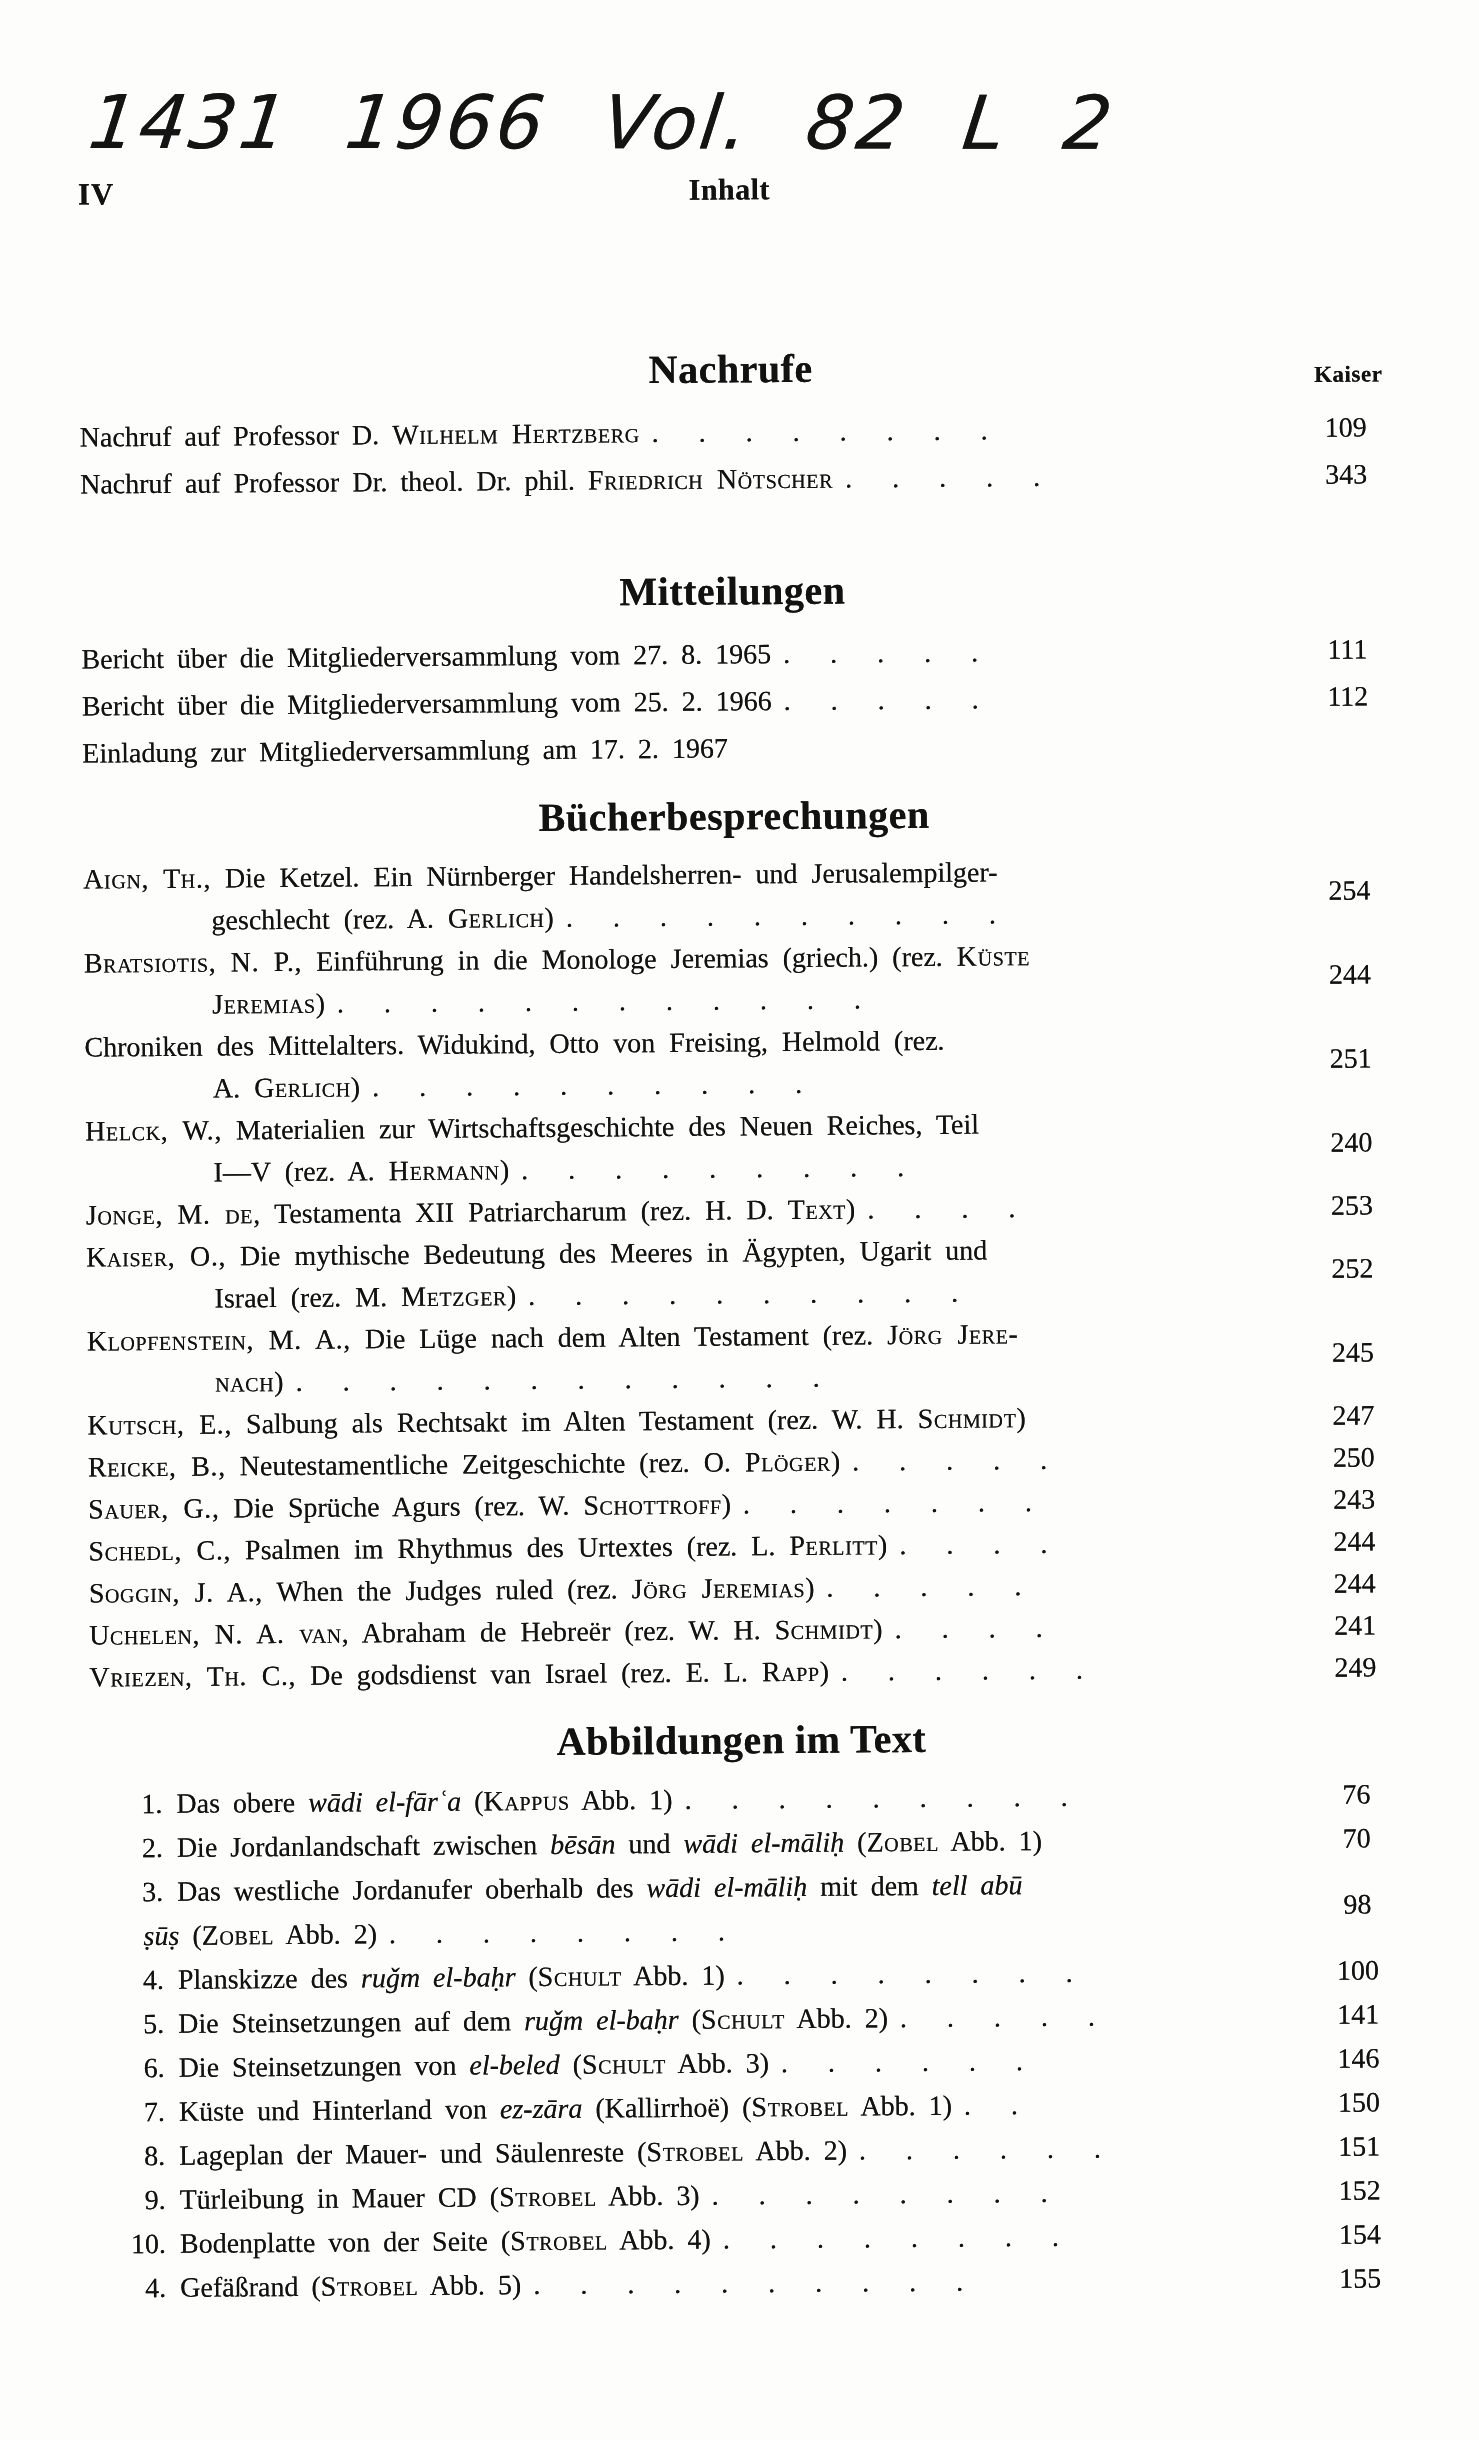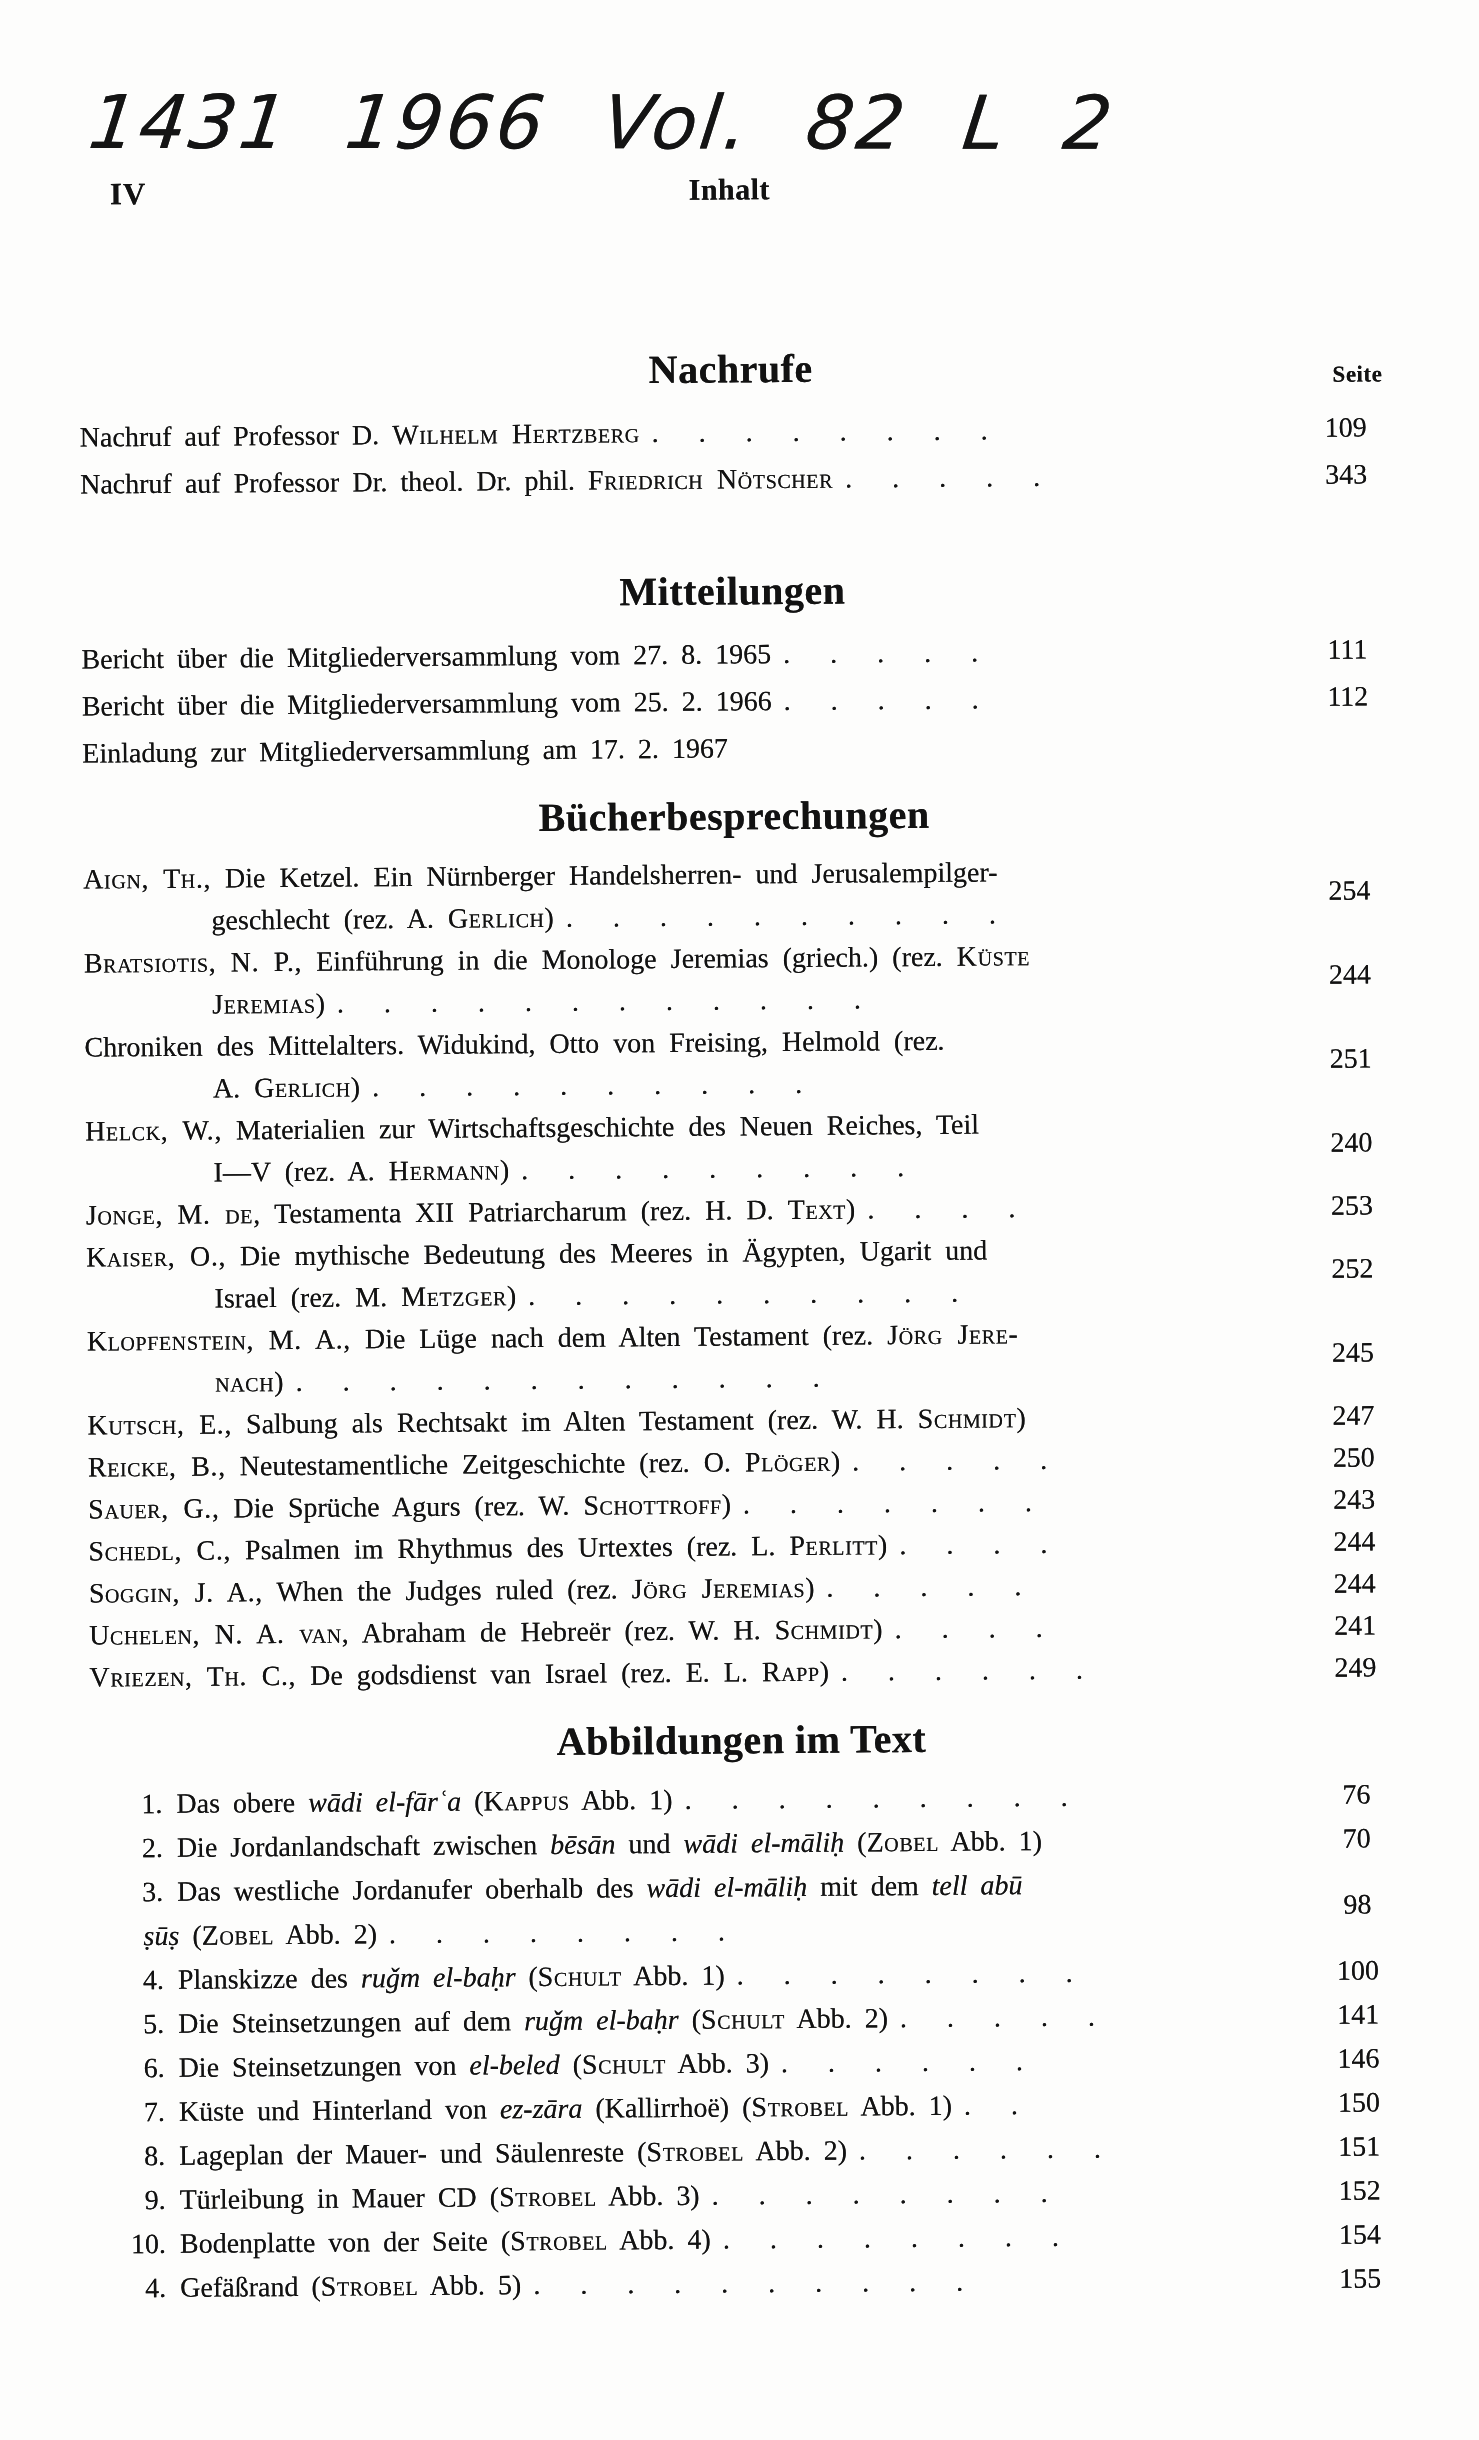--- a/index.html
+++ b/index.html
@@ -21,21 +21,21 @@
   .handwriting{
     margin-top:80px;margin-left:12px;height:86px;
     font-family:"DejaVu Sans",sans-serif;
     font-style:italic;font-weight:400;
     font-size:74px;letter-spacing:3px;word-spacing:30px;
     color:#141414;
     transform:skewX(-7deg) rotate(0.5deg);
     white-space:nowrap;
   }
   .header-row{position:relative;margin-top:6px;line-height:36px;}
-  .pageno{font-weight:bold;font-size:31px;letter-spacing:1px;margin-left:32px;}
+  .pageno{font-weight:bold;font-size:31px;letter-spacing:1px;}
   .ptitle{position:absolute;left:0;right:0;top:0;text-align:center;font-weight:bold;font-size:30px;letter-spacing:0.5px;}
   .sec-head-row{position:relative;text-align:center;}
   .sec-head{margin:0;display:inline-block;font-weight:bold;font-size:40px;line-height:50px;letter-spacing:0.5px;}
   .seite{position:absolute;right:0;bottom:2px;font-weight:bold;font-size:23px;letter-spacing:0.5px;}
   .entries{margin-top:14px;}
   .entry{display:flex;align-items:center;}
   .entry-text{flex:1;padding-right:26px;font-size:28px;word-spacing:6px;}
   .entry-page{width:74px;text-align:center;font-size:28px;}
   .sec-nachrufe .sec-head-row{margin-top:132px;}
   .sec-mitteilungen .sec-head-row{margin-top:64px;}
@@ -61,21 +61,21 @@
   <div class="printed">
     <div class="handwriting">1431  1966  Vol. 82    L 2</div>
     <div class="header-row">
       <span class="pageno">IV</span>
       <span class="ptitle">Inhalt</span>
     </div>
     <div id="sections">
   <section class="sec sec-nachrufe">
     <div class="sec-head-row">
       <h2 class="sec-head">Nachrufe</h2>
-      <span class="seite">Seite</span>
+      <span class="seite">Kaiser</span>
     </div>
     <div class="entries">
   <div class="entry">
     <div class="entry-text">
                 <div class="line"><span>Nachruf auf Professor D. </span><span class="sc">Wilhelm Hertzberg</span><span class="d">. . . . . . . .</span></div>
               </div>
     <div class="entry-page">109</div>
   </div>
 
   <div class="entry">

